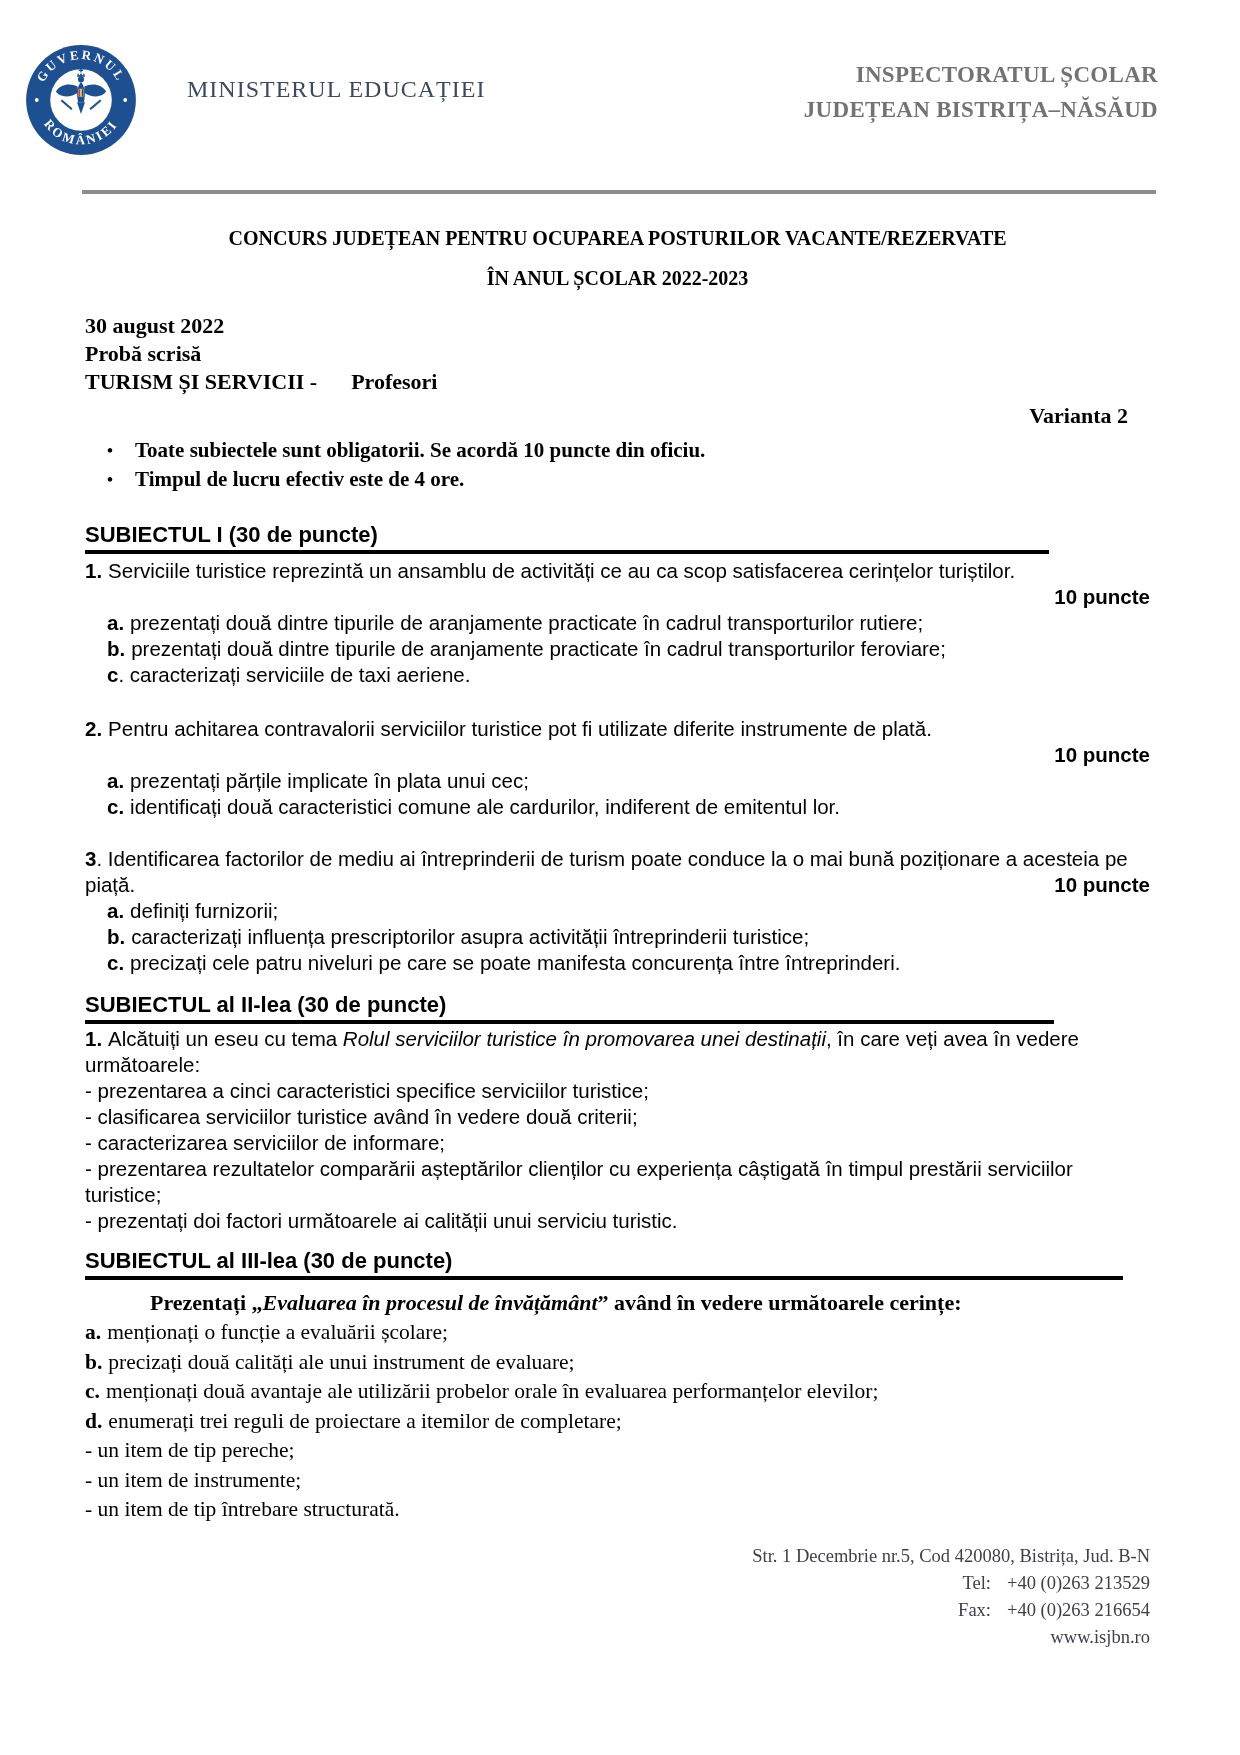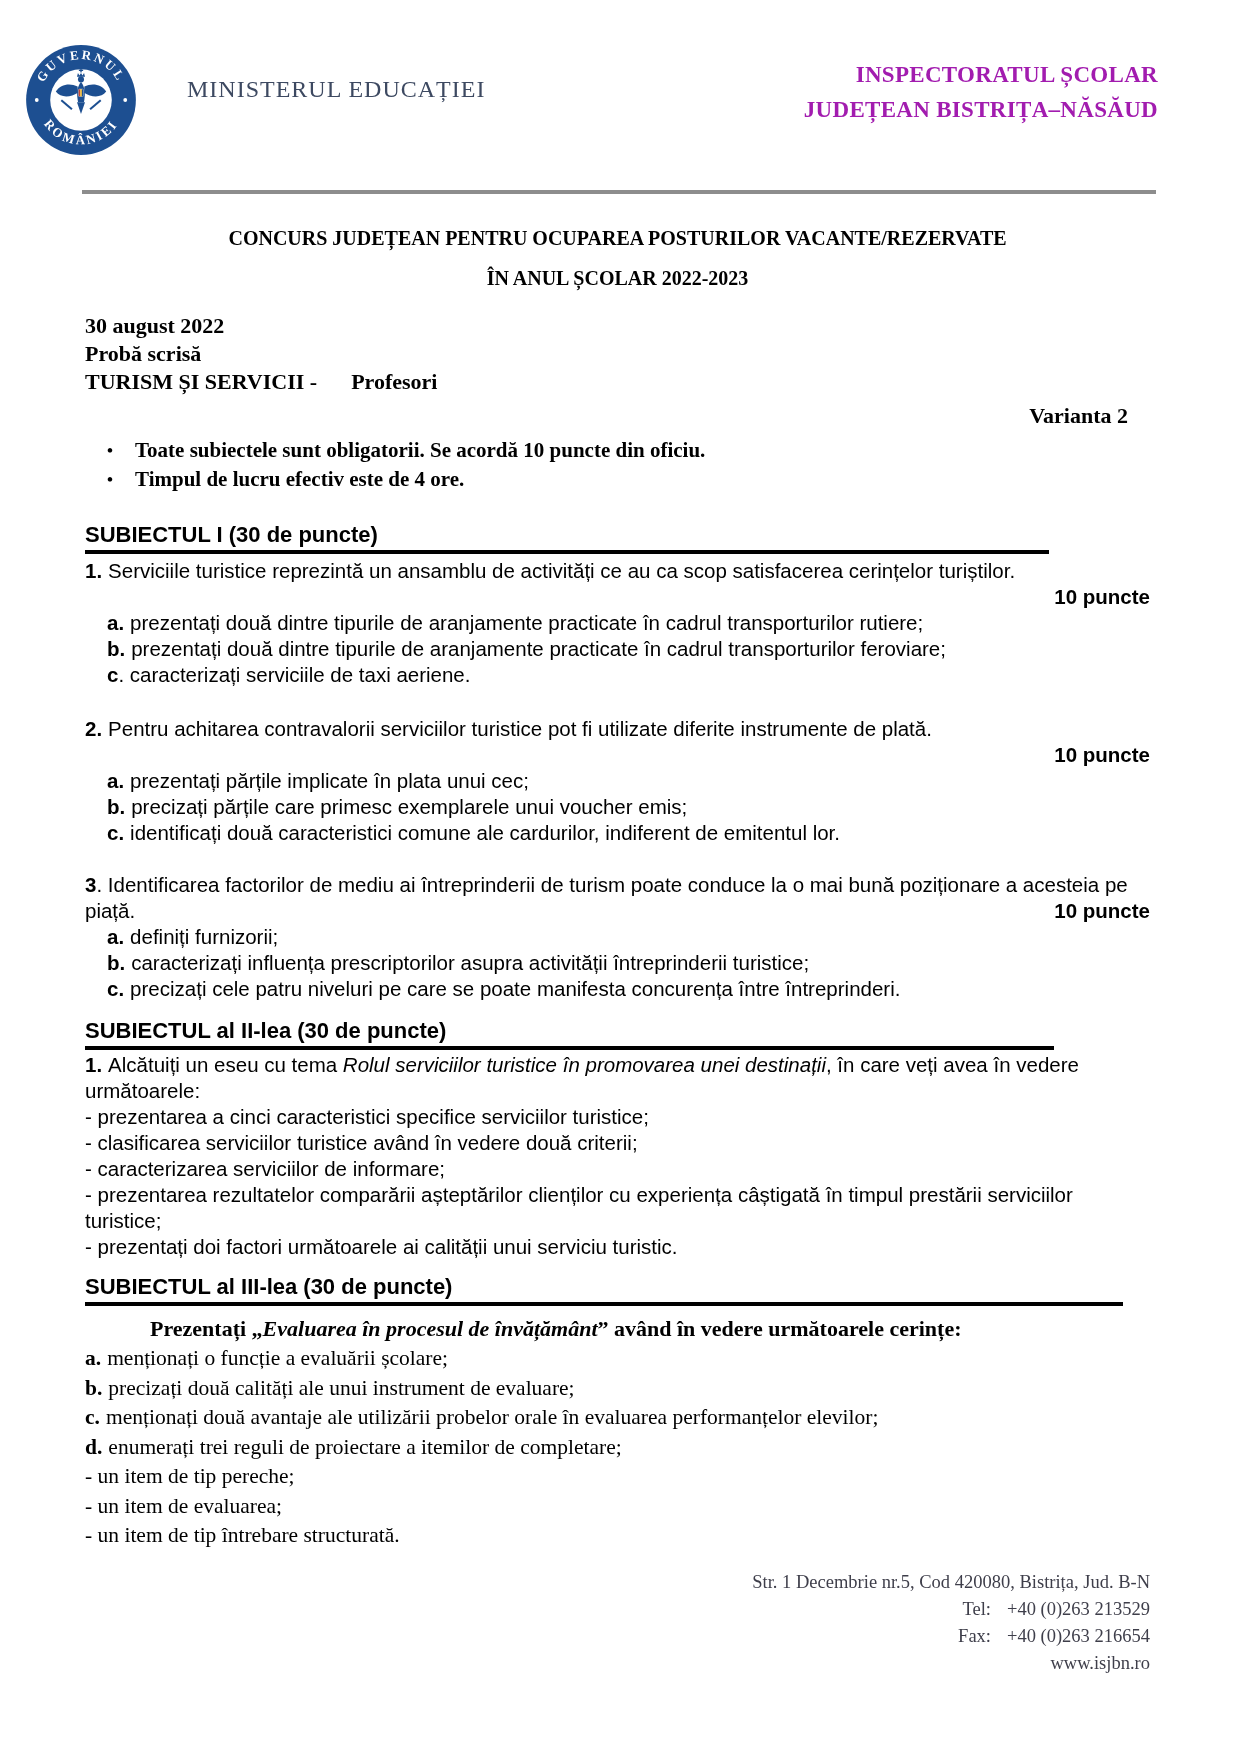--- a/index.html
+++ b/index.html
@@ -15,21 +15,21 @@
   }
   
   .header{position:relative;height:190px;}
   .logo{position:absolute;left:-60px;top:44px;width:112px;height:112px;}
   .ministry{
     position:absolute;left:102px;top:76px;
     font-size:24px;color:#3d4961;letter-spacing:1px;
   }
   .inspectorate{
     position:absolute;right:-8px;top:57px;text-align:right;
-    font-size:23px;font-weight:bold;color:#a21caf;line-height:35px;letter-spacing:.3px;
+    font-size:23px;font-weight:bold;color:#737373;line-height:35px;letter-spacing:.3px;
   }
   .divider{border:0;border-top:4px solid #8d8d8d;margin:0 -6px 0 -3px;}
   
   .title{margin-top:24px;text-align:center;font-weight:bold;font-size:20px;line-height:40px;}
   .meta{margin-top:14px;padding-right:140px;font-weight:bold;font-size:22px;line-height:28px;}
   .disc-gap{display:inline-block;width:34px;}
   .variant{margin-top:6px;text-align:right;padding-right:22px;font-weight:bold;font-size:22px;line-height:28px;}
   .rules{margin-top:6px;}
   .rule{display:flex;font-weight:bold;font-size:21px;line-height:29px;}
   .rule .marker{width:28px;margin-left:22px;font-size:17px;}
@@ -151,21 +151,20 @@
     <div class="pts-line">10 puncte</div>
     <div class="sub"><span class="lbl">a.</span><span>prezentați două dintre tipurile de aranjamente practicate în cadrul transporturilor rutiere;</span></div>
     <div class="sub"><span class="lbl">b.</span><span>prezentați două dintre tipurile de aranjamente practicate în cadrul transporturilor feroviare;</span></div>
     <div class="sub"><span class="lbl" style="margin-right:0">c</span><span>. caracterizați serviciile de taxi aeriene.</span></div>
 
     <div class="qpara qgap">
       <span class="qnum">2.</span><span>Pentru achitarea contravalorii serviciilor turistice pot fi utilizate diferite instrumente de plată.</span>
     </div>
     <div class="pts-line">10 puncte</div>
     <div class="sub"><span class="lbl">a.</span><span>prezentați părțile implicate în plata unui cec;</span></div>
-    <div class="sub"><span class="lbl">b.</span><span>precizați părțile care primesc exemplarele unui voucher emis;</span></div>
     <div class="sub"><span class="lbl">c.</span><span>identificați două caracteristici comune ale cardurilor, indiferent de emitentul lor.</span></div>
 
     <div class="qpara qgap2 rel">
       <span class="qnum" style="margin-right:0">3</span><span>. Identificarea factorilor de mediu ai întreprinderii de turism poate conduce la o mai bună poziționare a acesteia pe piață.</span>
       <span class="pts-inline">10 puncte</span>
     </div>
     <div class="sub"><span class="lbl">a.</span><span>definiți furnizorii;</span></div>
     <div class="sub"><span class="lbl">b.</span><span>caracterizați influența prescriptorilor asupra activității întreprinderii turistice;</span></div>
     <div class="sub"><span class="lbl">c.</span><span>precizați cele patru niveluri pe care se poate manifesta concurența între întreprinderi.</span></div>
   </div>
@@ -194,21 +193,21 @@
   <div class="s3-intro">
     <span>Prezentați „</span><span class="it">Evaluarea în procesul de învățământ</span><span>” având în vedere următoarele cerințe:</span>
   </div>
 
   <div class="s3-body">
     <div><span class="lbl">a.</span><span>menționați o funcție a evaluării școlare;</span></div>
     <div><span class="lbl">b.</span><span>precizați două calități ale unui instrument de evaluare;</span></div>
     <div><span class="lbl">c.</span><span>menționați două avantaje ale utilizării probelor orale în evaluarea performanțelor elevilor;</span></div>
     <div><span class="lbl">d.</span><span>enumerați trei reguli de proiectare a itemilor de completare;</span></div>
     <div class="dash">- un item de tip pereche;</div>
-    <div class="dash">- un item de evaluarea;</div>
+    <div class="dash">- un item de instrumente;</div>
     <div class="dash">- un item de tip întrebare structurată.</div>
   </div>
 
   <div class="footer">
     <div>Str. 1 Decembrie nr.5, Cod 420080, Bistrița, Jud. B-N</div>
     <div>
       <span>Tel:</span><span class="f-val">+40 (0)263 213529</span>
     </div>
     <div>
       <span>Fax:</span><span class="f-val">+40 (0)263 216654</span>

